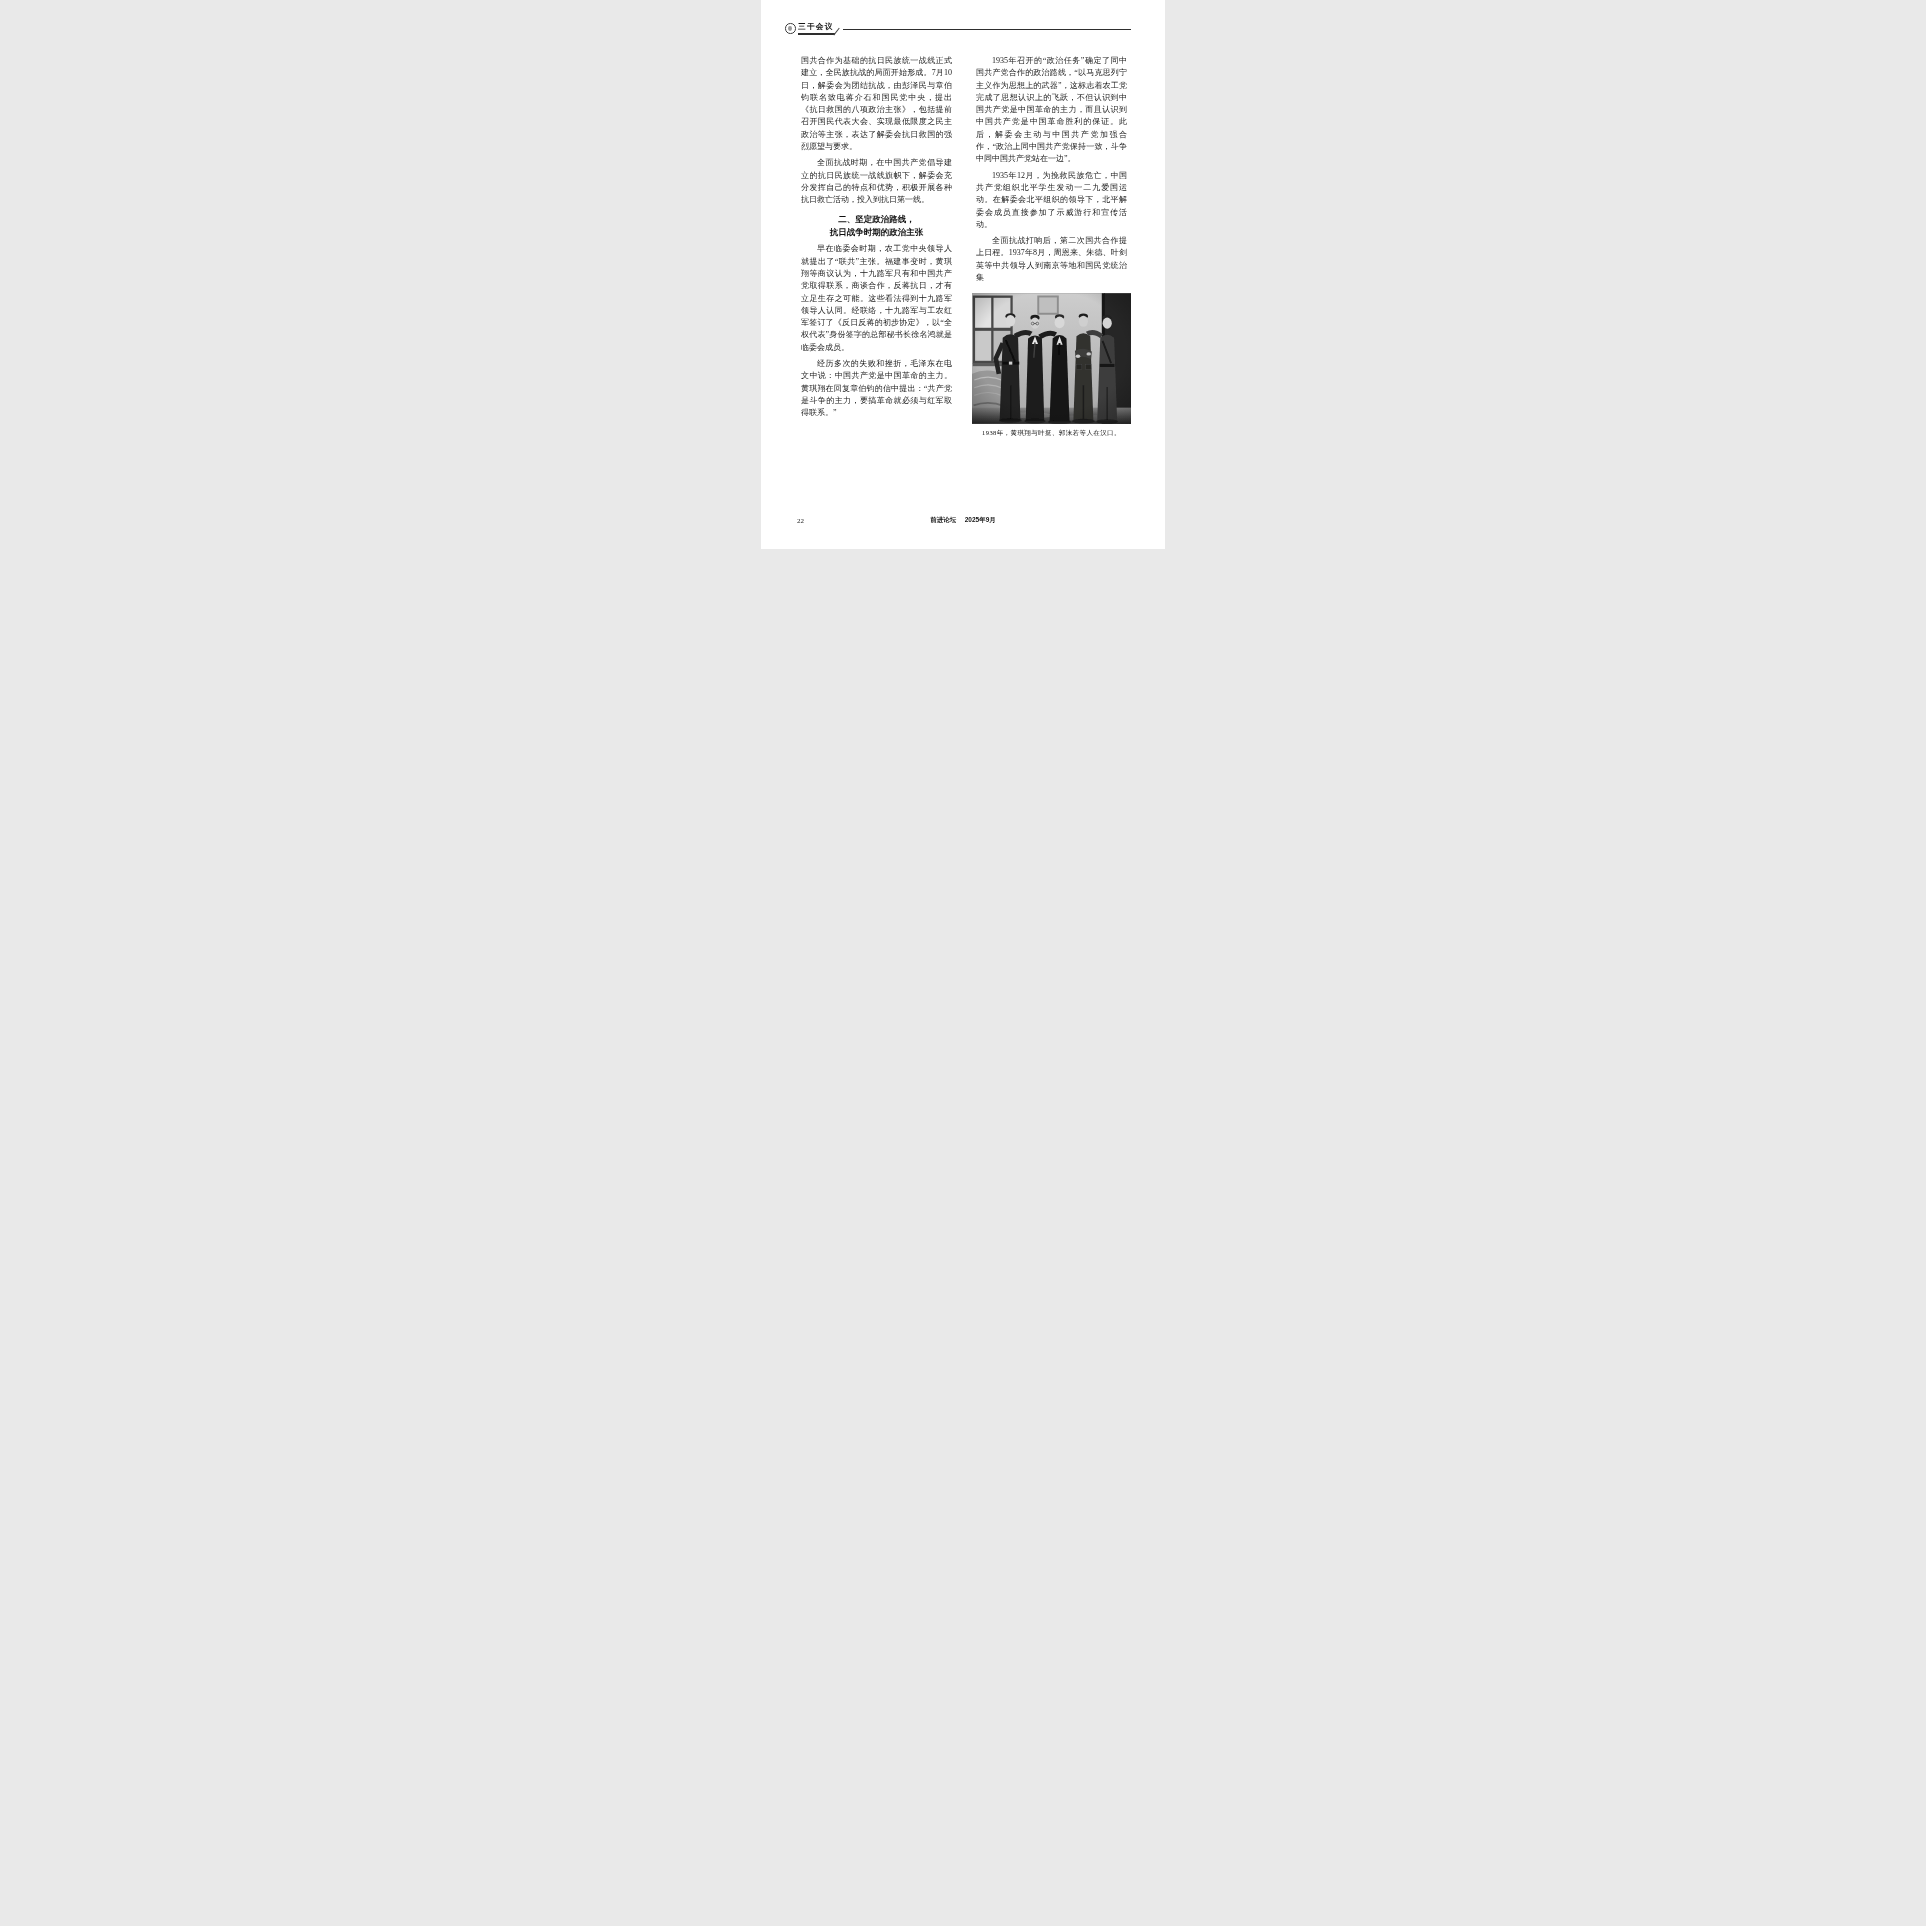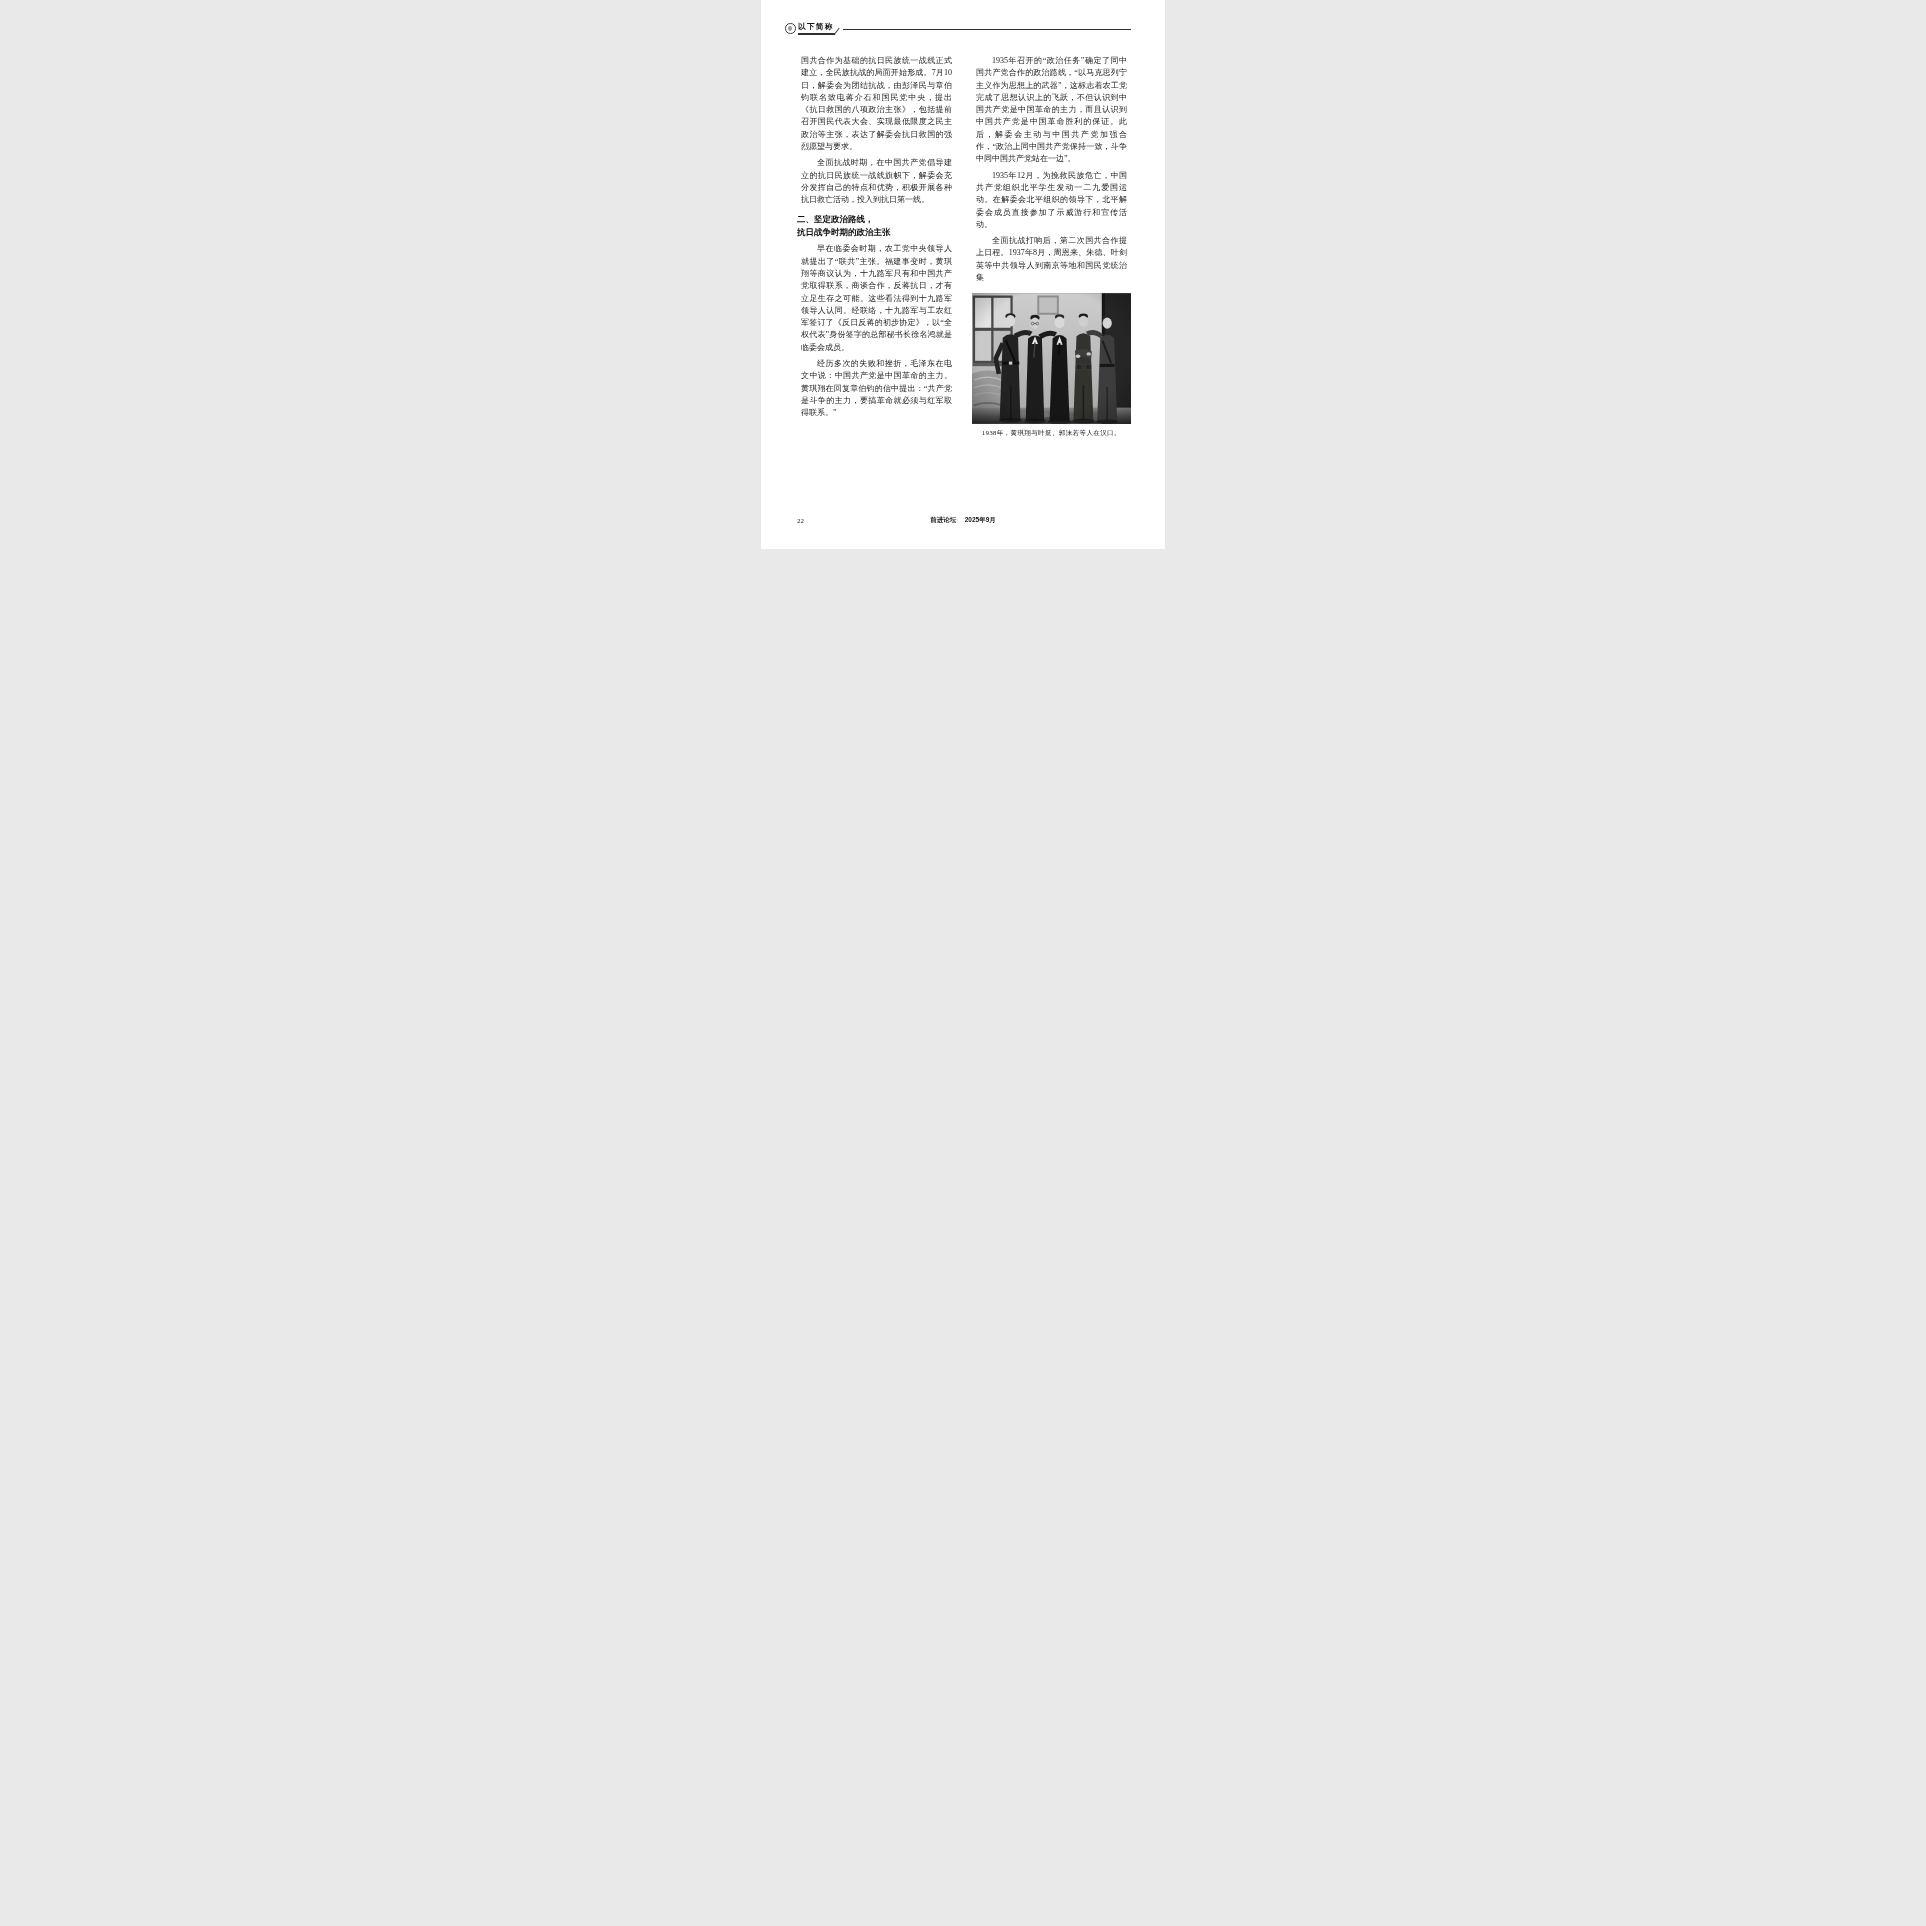--- a/index.html
+++ b/index.html
@@ -34,21 +34,21 @@
   .col-left{left:36px;width:159px;}
   .col-right{left:211px;width:159px;}
   .col p{
     margin:4px;text-indent:2em;text-align:justify;
     font-size:8px;line-height:12.3px;color:#1a1a1a;
   }
   .col p.noindent{text-indent:0;}
   .section-heading{
     font-family:"Liberation Sans","DejaVu Sans",sans-serif;
     font-weight:bold;font-size:8.5px;line-height:13px;
-    text-align:left;color:#101010;margin:6.2px 0 4.6px 0;
+    text-align:center;color:#101010;margin:6.2px 0 4.6px 0;
   }
   
   figure{margin:8.5px 0 0 0;}
   .photo-frame{width:159px;height:131px;overflow:hidden;background:#777;}
   .photo-frame svg{display:block;}
   figcaption{
     text-align:center;margin-top:5.4px;
     font-size:6.5px;letter-spacing:0.4px;color:#0e0e0e;
     font-family:"Liberation Serif","DejaVu Serif",serif;
   }
@@ -66,21 +66,21 @@
   }
 </style>
 </head>
 <body>
 
 <div class="page">
 
   <div class="hdr-bullet">
     <div class="hdr-bullet-inner"></div>
   </div>
-  <div class="hdr-title">以下简称</div>
+  <div class="hdr-title">三干会议</div>
   <div class="hdr-rule-short"></div>
   <div class="hdr-slash"></div>
   <div class="hdr-rule-long"></div>
 
   <div class="col col-left">
     <p class="noindent">国共合作为基础的抗日民族统一战线正式建立，全民族抗战的局面开始形成。7月10日，解委会为团结抗战，由彭泽民与章伯钧联名致电蒋介石和国民党中央，提出《抗日救国的八项政治主张》，包括提前召开国民代表大会、实现最低限度之民主政治等主张，表达了解委会抗日救国的强烈愿望与要求。</p>
     <p>全面抗战时期，在中国共产党倡导建立的抗日民族统一战线旗帜下，解委会充分发挥自己的特点和优势，积极开展各种抗日救亡活动，投入到抗日第一线。</p>
     <div class="section-heading">
       <div>二、坚定政治路线，</div>
       <div>抗日战争时期的政治主张</div>

